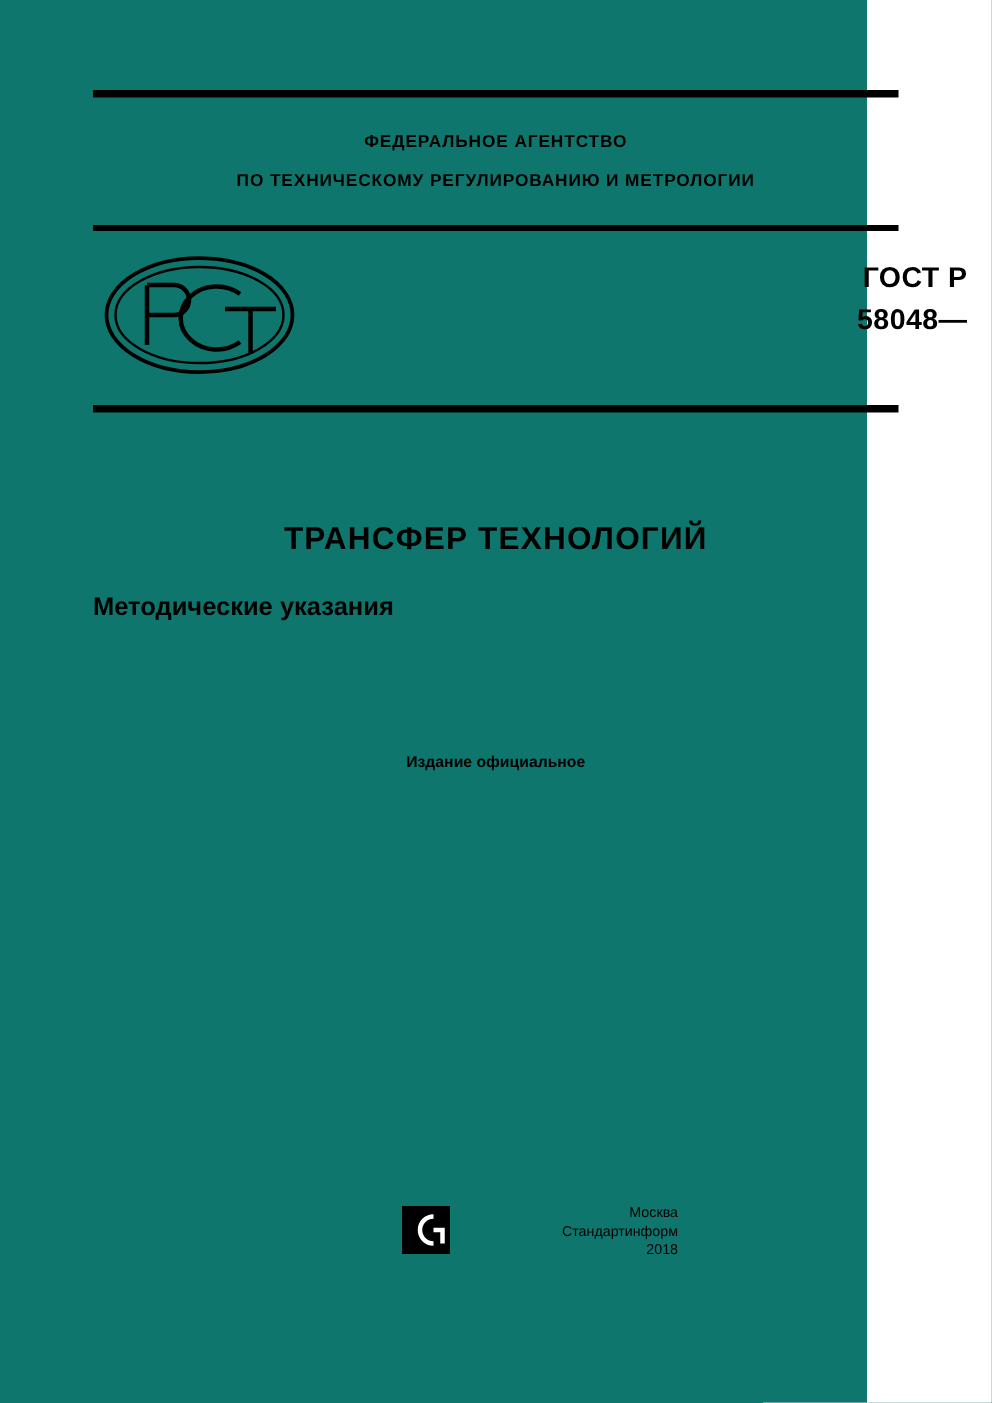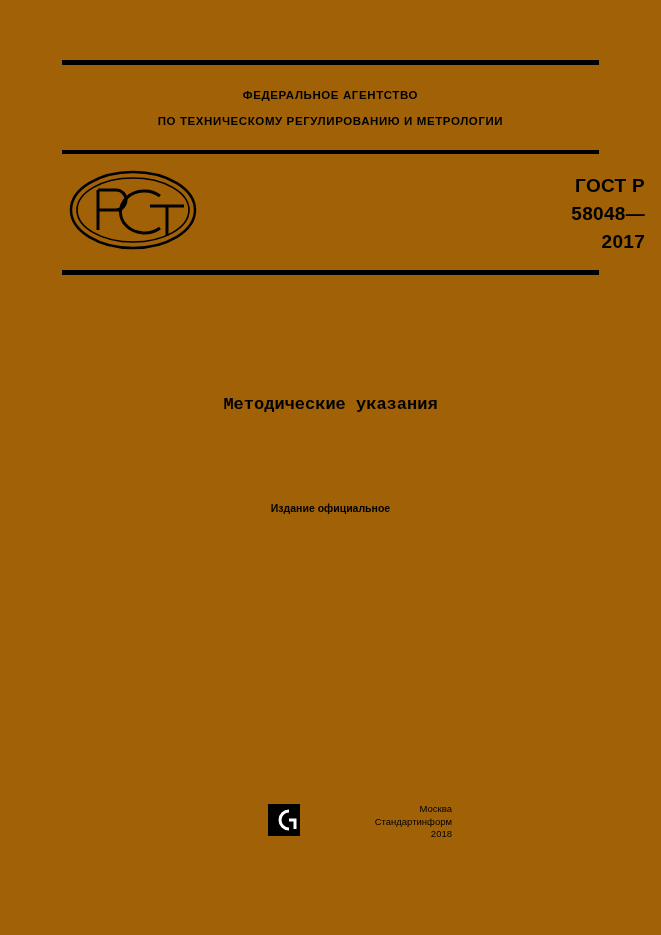--- a/index.html
+++ b/index.html
@@ -13,23 +13,23 @@
     font-family: "Liberation Sans", sans-serif;
     color: #000000;
     position: relative;
     overflow: hidden;
   }
 
   .page {
     position: absolute;
     left: 0;
     top: 0;
-    width: 661px;
+    width: 578px;
     height: 935px;
-    background: #a16207;
+    background: #0f766e;
   }
 
   
   .rule {
     position: absolute;
     left: 62px;
     width: 537px;
     background: #000000;
   }
   .rule-top {
@@ -104,25 +104,24 @@
     text-align: center;
     font-size: 21px;
     font-weight: bold;
     letter-spacing: 0.8px;
   }
   .subtitle {
     position: absolute;
     left: 62px;
     top: 390px;
     width: 537px;
-    text-align: center;
+    text-align: left;
     font-size: 17px;
     font-weight: bold;
     line-height: 29px;
-    font-family: Liberation Mono, monospace;
   }
   .subtitle div { white-space: nowrap; }
 
   .official {
     position: absolute;
     left: 62px;
     top: 502px;
     width: 537px;
     text-align: center;
     font-size: 10.5px;
@@ -182,25 +181,25 @@
 
       <path d="M82 38 L116 38" fill="none" stroke="#000" stroke-width="3"></path>
       <path d="M99 38 L99 68" fill="none" stroke="#000" stroke-width="3"></path>
     </svg>
   </div>
 
 
   <div class="gost">
     <div>ГОСТ Р</div>
     <div>58048—</div>
-    <div>2017</div>
   </div>
 
   <div class="rule rule-bottom"></div>
 
+  <div class="title-main">ТРАНСФЕР ТЕХНОЛОГИЙ</div>
 
   <div class="subtitle">
     <div>Методические указания</div>
   </div>
 
   <div class="official">Издание официальное</div>
 
   <div class="footer">
     <div class="pub-logo">
       <svg width="32" height="32" viewBox="0 0 32 32" xmlns="http://www.w3.org/2000/svg">

